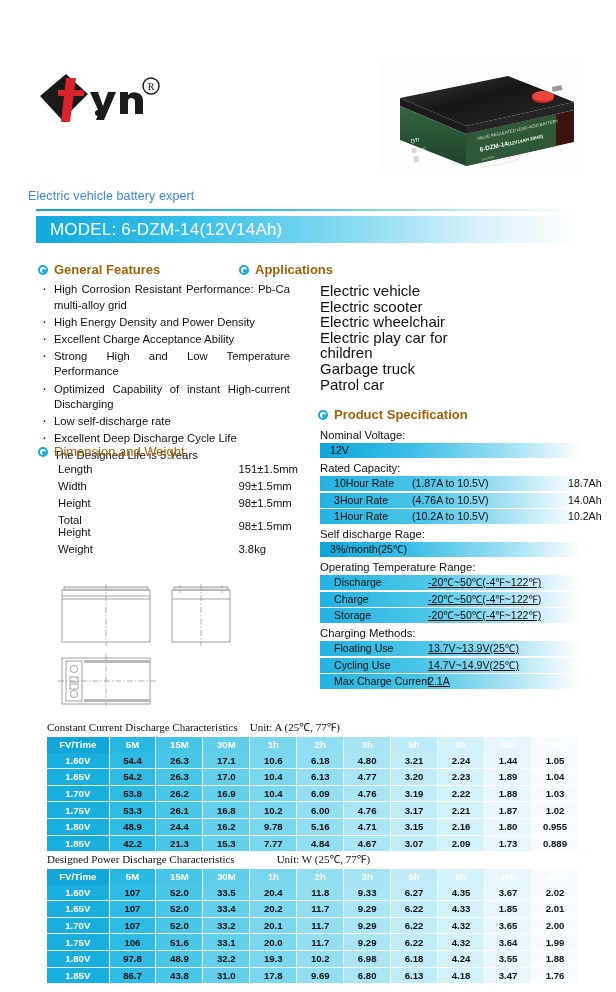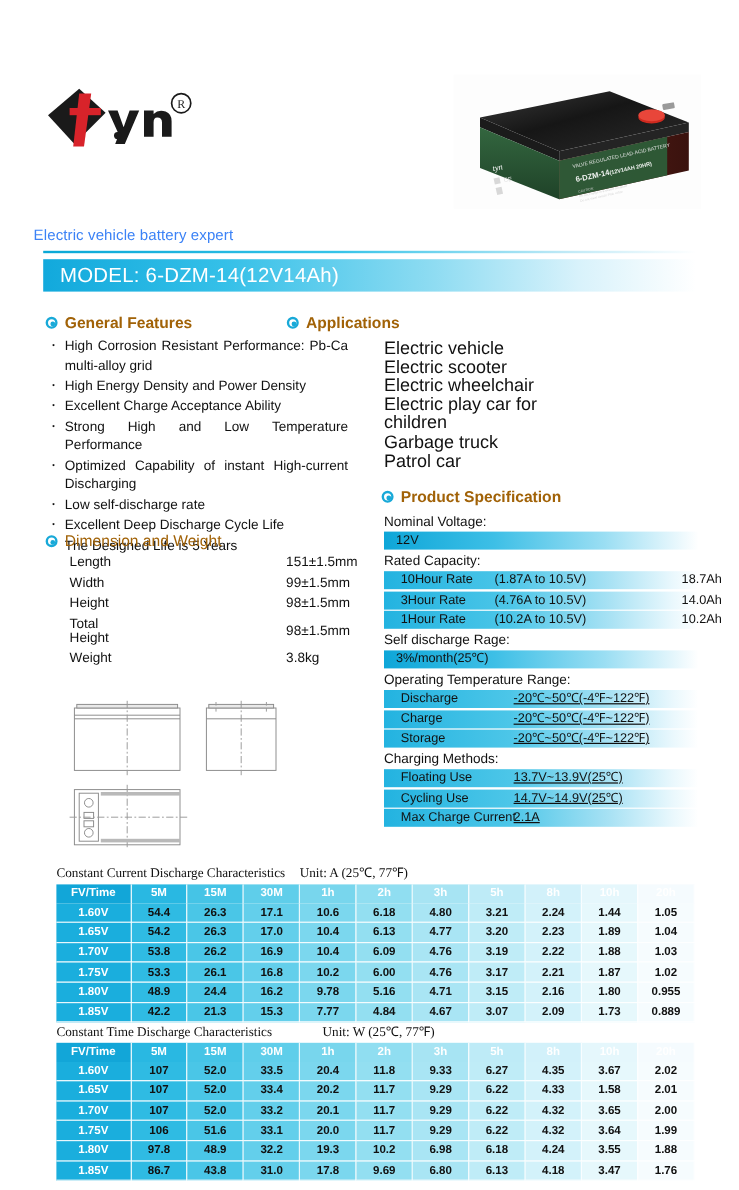--- a/index.html
+++ b/index.html
@@ -482,21 +482,21 @@
           <td class="v6">4.67</td>
           <td class="v7">3.07</td>
           <td class="v8">2.09</td>
           <td class="v9">1.73</td>
           <td class="v10">0.889</td>
         </tr>
       </tbody>
   </table>
 
   <div class="tbl-caption cp-cap">
-    <span>Constant Time Discharge Characteristics</span><span class="unit">Unit: W (25℃, 77℉)</span>
+    <span>Designed Power Discharge Characteristics</span><span class="unit">Unit: W (25℃, 77℉)</span>
   </div>
   <table class="dt cp">
     <colgroup>
         <col class="c0">
         <col>
         <col>
         <col>
         <col>
         <col>
         <col>
@@ -535,21 +535,21 @@
         <tr class="r">
           <td class="k">1.65V</td>
           <td class="v1">107</td>
           <td class="v2">52.0</td>
           <td class="v3">33.4</td>
           <td class="v4">20.2</td>
           <td class="v5">11.7</td>
           <td class="v6">9.29</td>
           <td class="v7">6.22</td>
           <td class="v8">4.33</td>
-          <td class="v9">1.58</td>
+          <td class="v9">1.85</td>
           <td class="v10">2.01</td>
         </tr>
         <tr class="r">
           <td class="k">1.70V</td>
           <td class="v1">107</td>
           <td class="v2">52.0</td>
           <td class="v3">33.2</td>
           <td class="v4">20.1</td>
           <td class="v5">11.7</td>
           <td class="v6">9.29</td>

